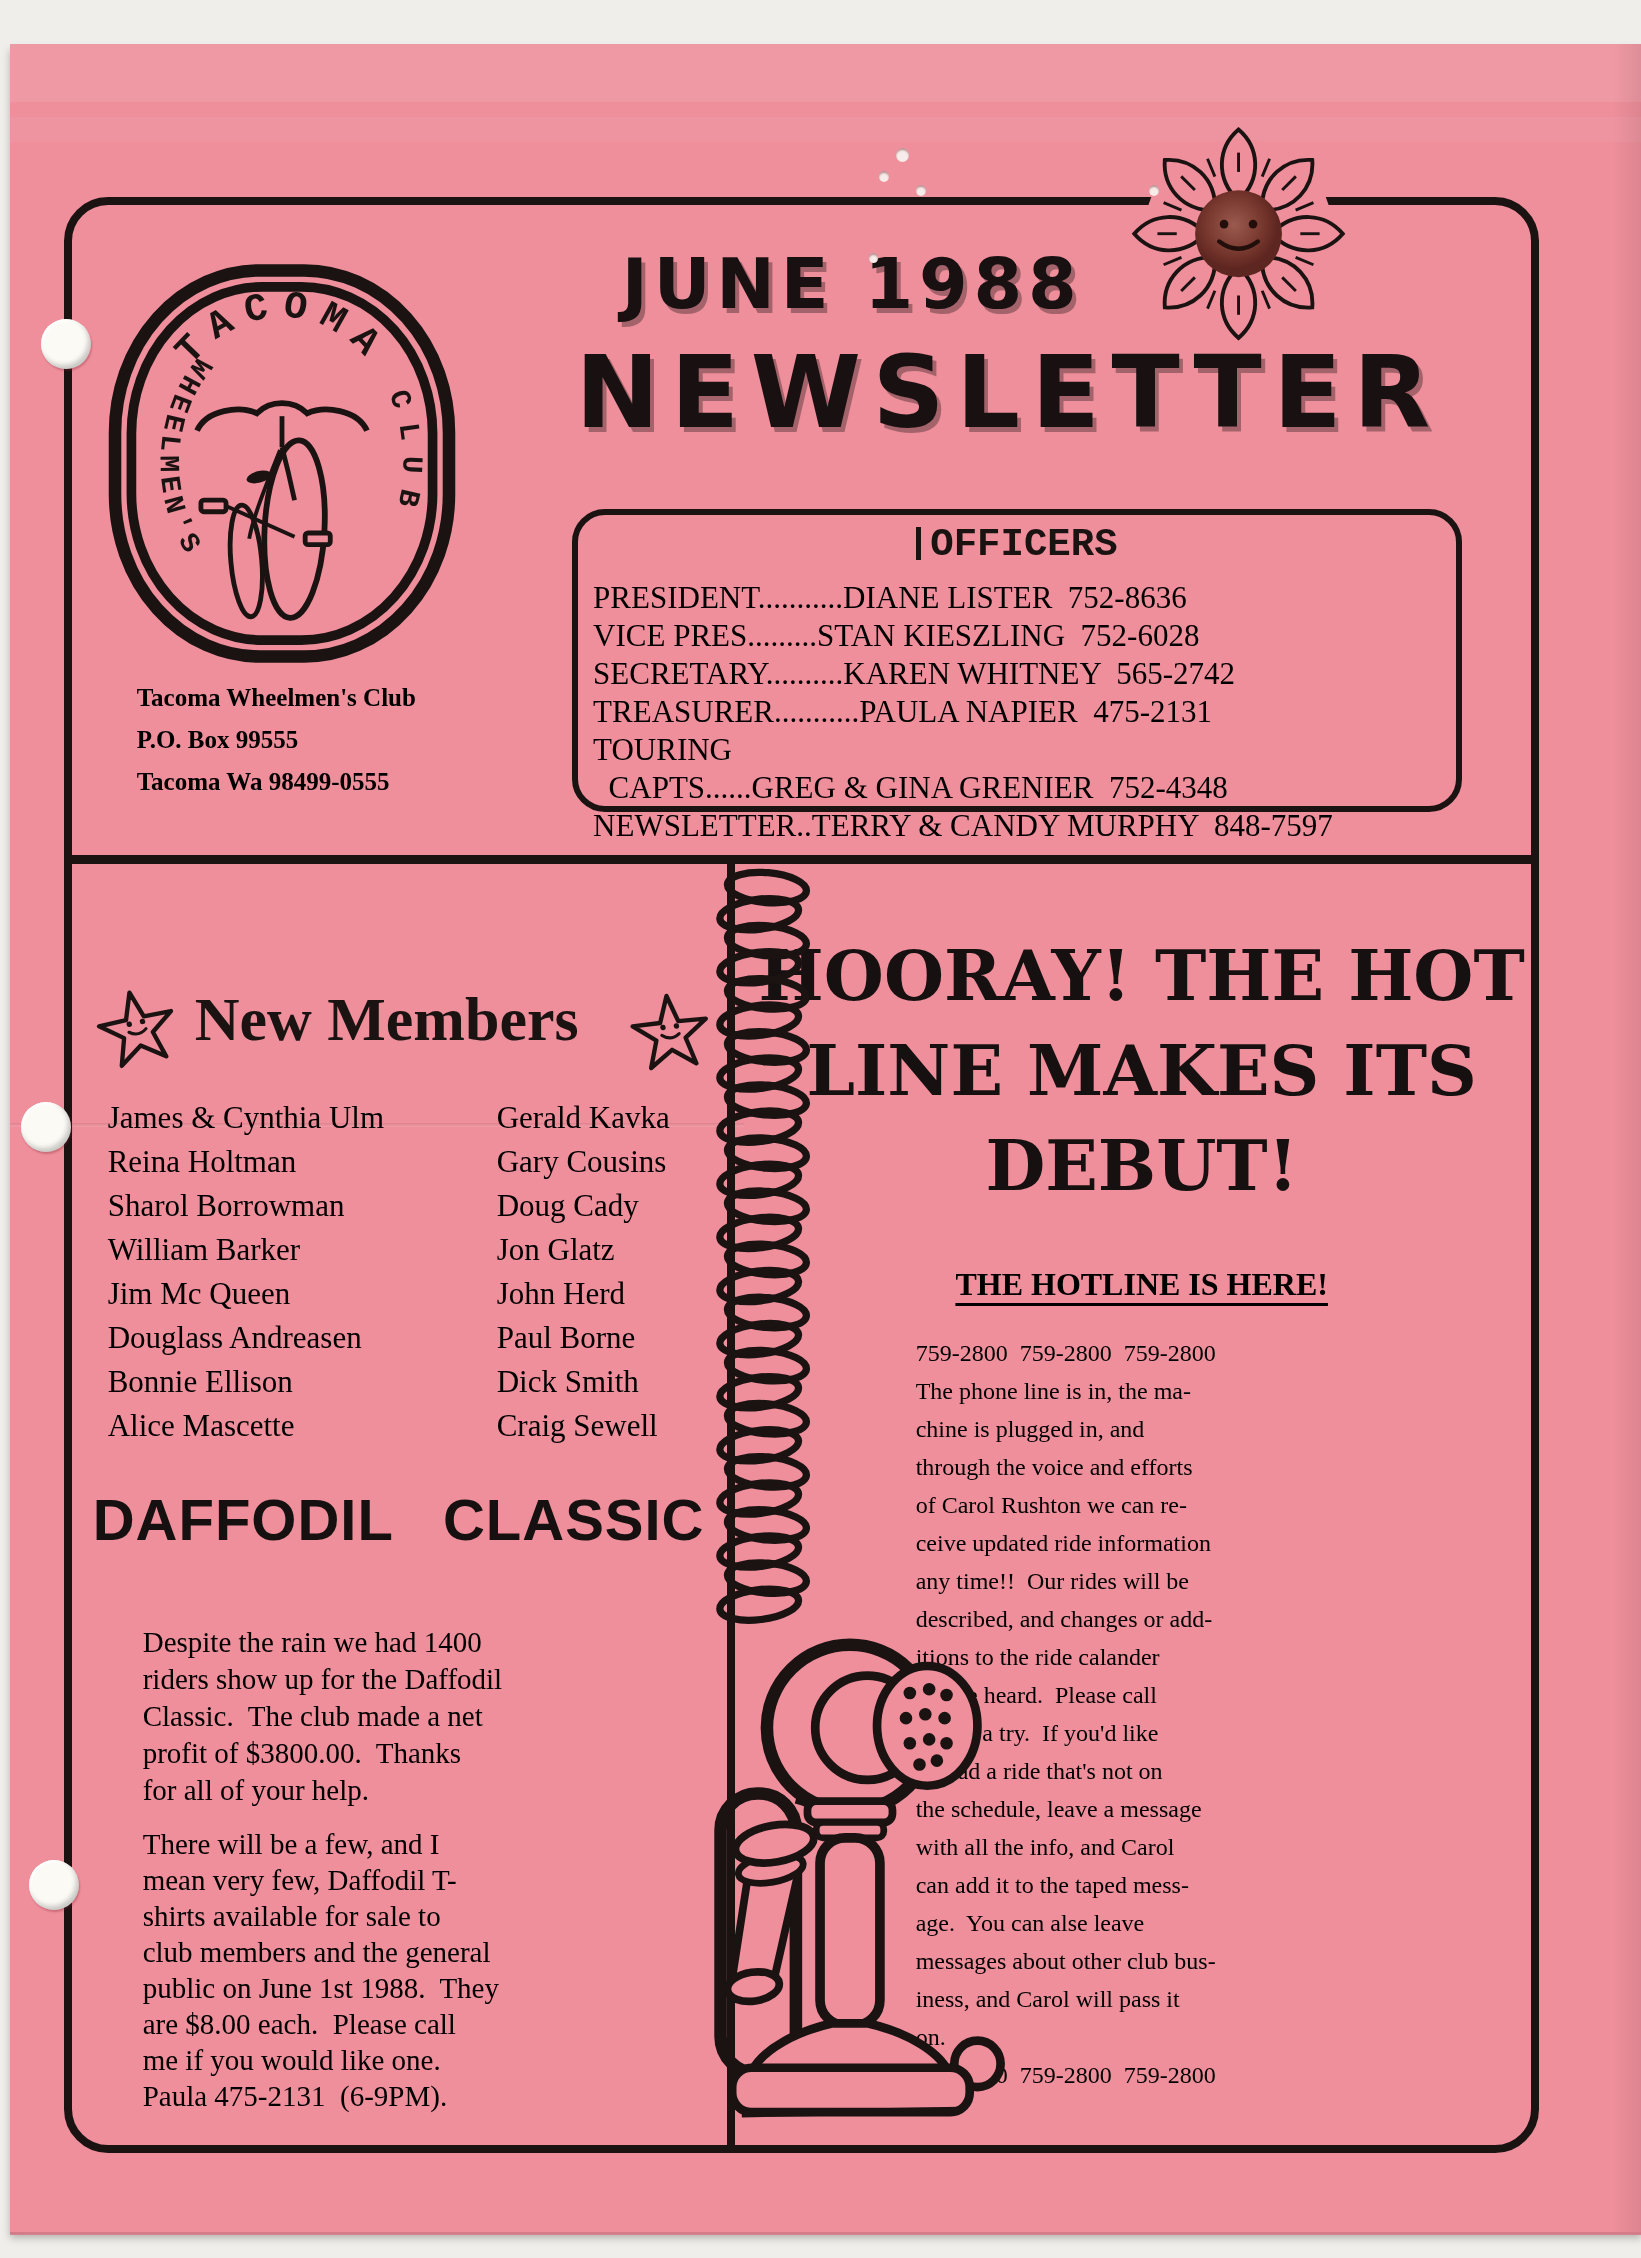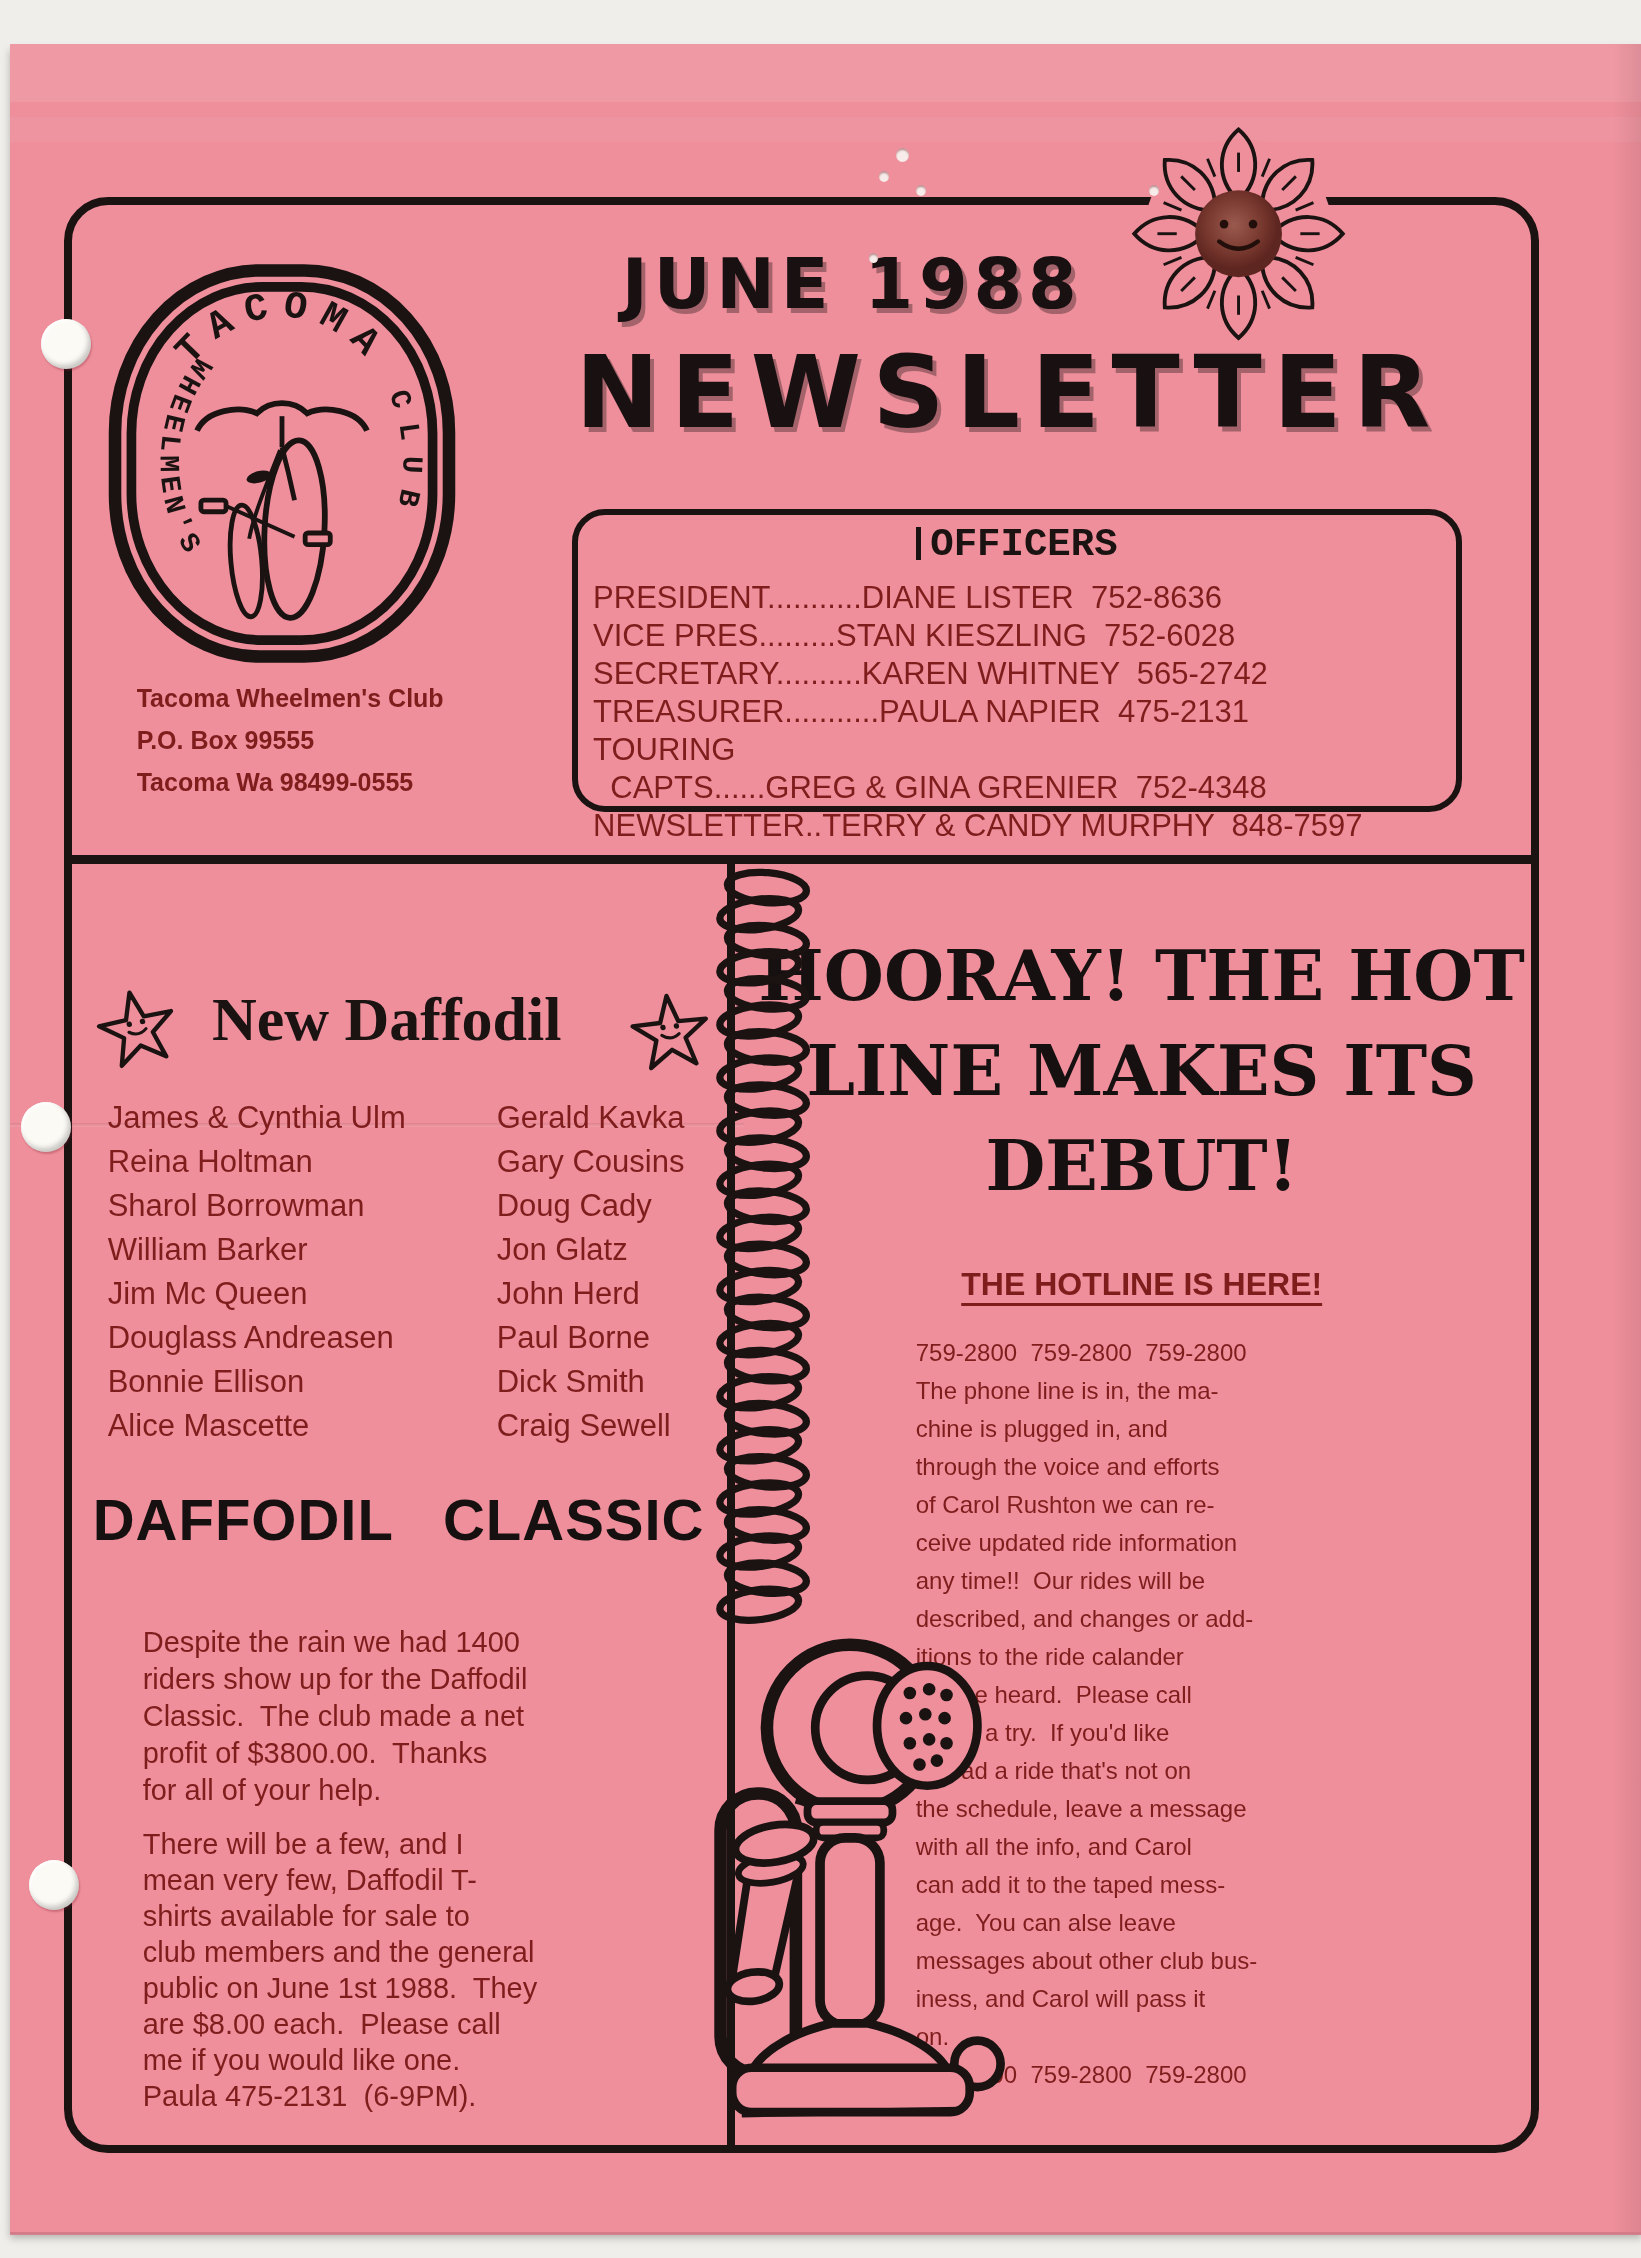--- a/index.html
+++ b/index.html
@@ -9,21 +9,21 @@
          box-shadow:0 2.9px 0 #d57a88, 0 5.8px 7.7px rgba(0,0,0,0.25);}
   .band{position:absolute;left:0;width:100%;background:rgba(255,255,255,0.09);pointer-events:none;}
   .edge-right{position:absolute;right:0;top:0;width:29px;height:100%;
               background:linear-gradient(90deg,rgba(0,0,0,0) 0%,rgba(0,0,0,0.08) 100%);}
   .crease{position:absolute;left:0;top:1079px;width:734px;height:3.9px;
           background:linear-gradient(180deg,rgba(90,20,30,0.10),rgba(255,255,255,0.12));}
   .frame{position:absolute;left:54px;top:153px;width:1475px;height:1956px;border:8.7px solid #1b1212;
          border-radius:44px;box-sizing:border-box;}
   .divider-h{position:absolute;left:54px;top:811px;width:1475px;height:8.7px;background:#1b1212;}
   .divider-v{position:absolute;left:717px;top:811px;width:8.7px;height:1298px;background:#1b1212;}
-  .mono{font-family:Liberation Sans, sans-serif;color:#7f1d1d;}
+  .mono{font-family:Liberation Serif, serif;color:#000000;}
   pre.block{margin:0;white-space:pre;}
 
   .bubble{position:absolute;text-align:center;font-family:"DejaVu Sans", sans-serif;font-weight:bold;
           color:#191011;text-shadow:3.9px 4.8px 0 rgba(25,16,17,0.35);}
   .issue{left:582px;top:199px;width:521px;font-size:70px;letter-spacing:5.8px;}
   .masthead{left:550px;top:290px;width:898px;font-size:100px;letter-spacing:11.6px;}
 
   .officers-box{position:absolute;left:562px;top:465px;width:890px;height:303px;
                 border:6.8px solid #1b1212;border-radius:33px;box-sizing:border-box;}
   .officers-title{position:absolute;left:0;top:7.7px;width:100%;text-align:center;
@@ -181,21 +181,21 @@
   <div class="speck" style="left:859px;top:209px;width:9.7px;height:9.7px;"></div>
 
   <svg class="star-svg" style="left:83px;top:938px;" width="89" height="93" viewBox="0 0 92 96">
     <g transform="rotate(-12 46 50)">
       <polygon class="sketch" stroke-width="4.5" stroke-linejoin="round" points="46,10 55.4,37.1 84,37.6 61.2,54.9 69.5,82.4 46,66 22.5,82.4 30.8,54.9 8,37.6 36.6,37.1"></polygon>
       <circle cx="39" cy="42" r="2.8" fill="#1b1212"></circle>
         <circle cx="53" cy="42" r="2.8" fill="#1b1212"></circle>
       <path class="sketch" stroke-width="3.2" stroke-linecap="round" d="M 37,50 Q 46,57 55,50"></path>
     </g>
   </svg>
-  <div class="nm-title">New Daffodil</div>
+  <div class="nm-title">New Members</div>
   <svg class="star-svg" style="left:616px;top:942px;" width="89" height="93" viewBox="0 0 92 96">
     <g transform="rotate(-6 46 50)">
       <polygon class="sketch" stroke-width="4.5" stroke-linejoin="round" points="46,10 55.4,37.1 84,37.6 61.2,54.9 69.5,82.4 46,66 22.5,82.4 30.8,54.9 8,37.6 36.6,37.1"></polygon>
       <circle cx="39" cy="42" r="2.8" fill="#1b1212"></circle>
         <circle cx="53" cy="42" r="2.8" fill="#1b1212"></circle>
       <path class="sketch" stroke-width="3.2" stroke-linecap="round" d="M 37,50 Q 46,57 55,50"></path>
     </g>
   </svg>
   <pre class="block mono names" style="left:98px;top:1052px;">James &amp; Cynthia Ulm
 Reina Holtman

